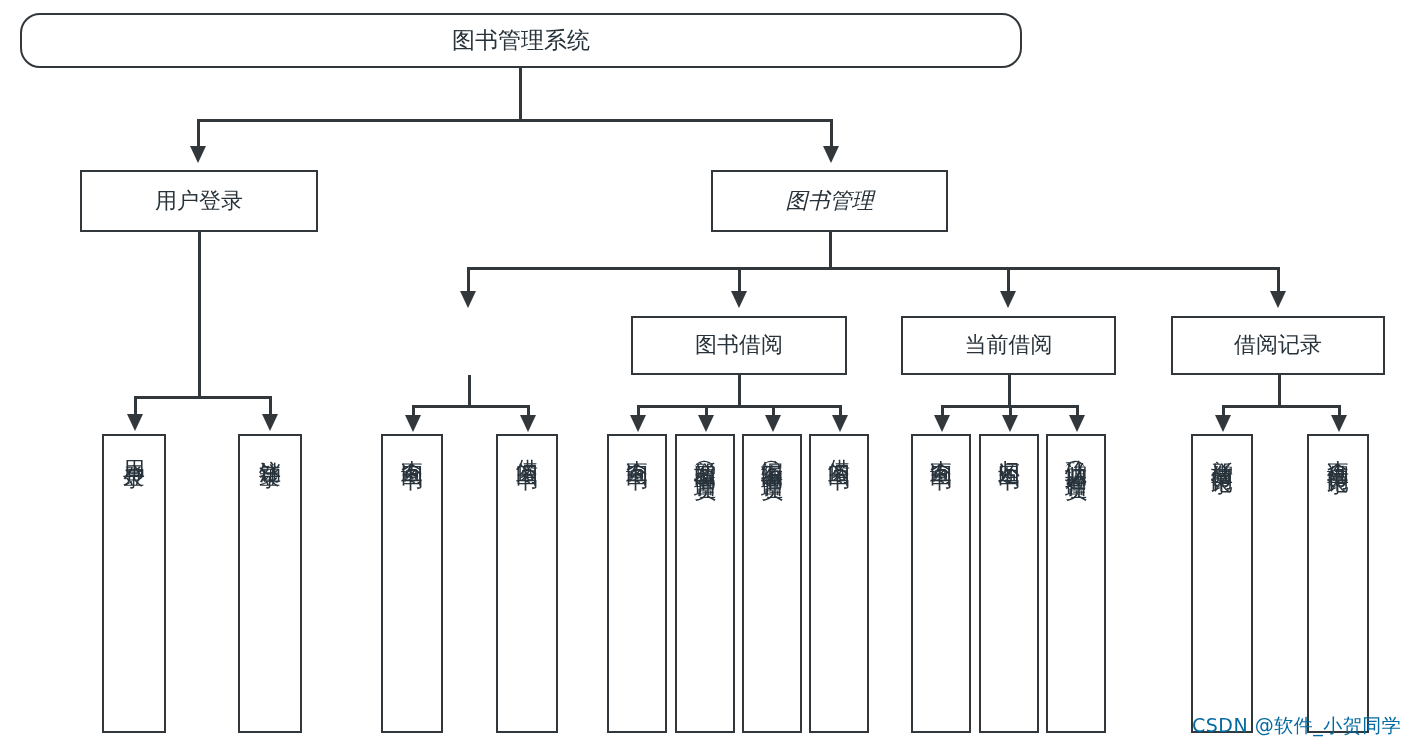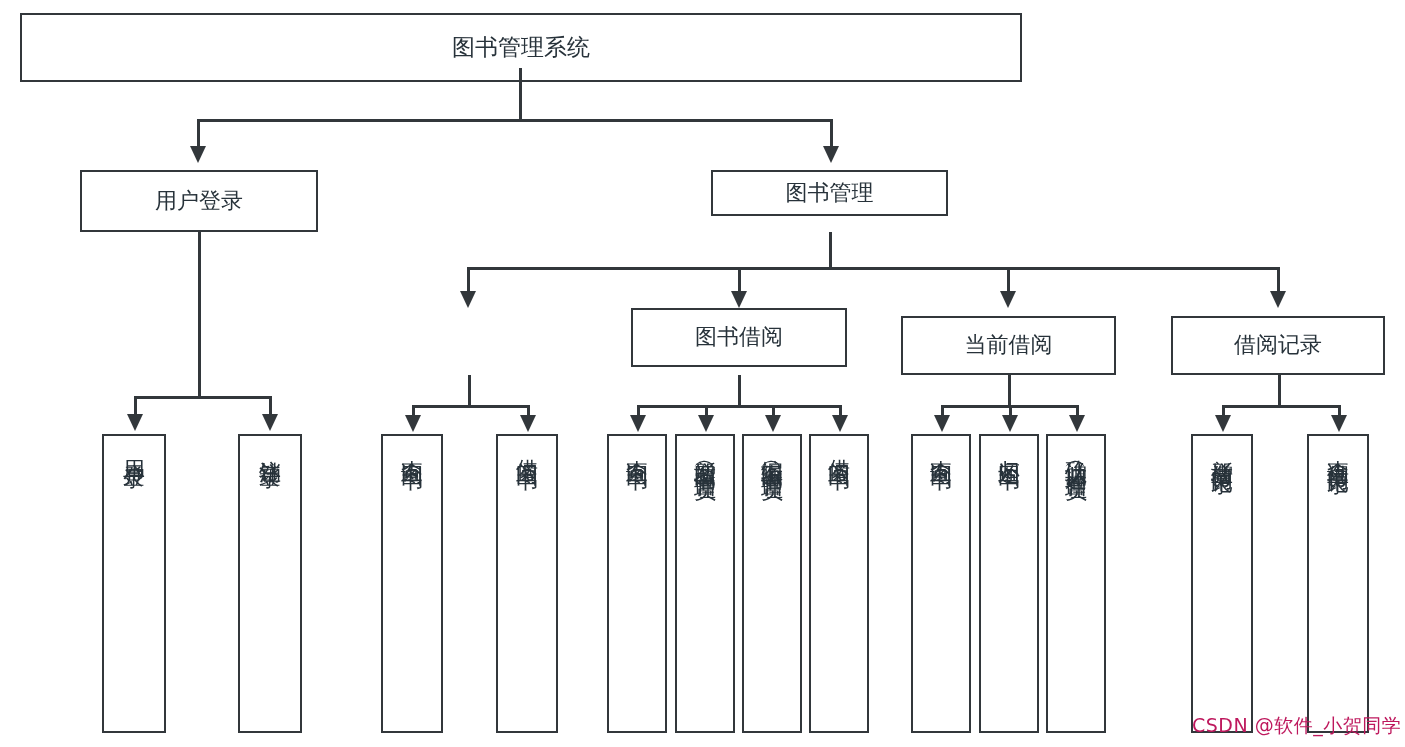--- a/index.html
+++ b/index.html
@@ -61,49 +61,49 @@
     width: 0;
     height: 0;
     border-left: 8px solid transparent;
     border-right: 8px solid transparent;
     border-top: 17px solid #32373b;
   }
   
   .watermark {
     position: absolute;
     font-size: 19px;
-    color: #be185d;
+    color: #0369a1;
     white-space: nowrap;
     letter-spacing: 0.5px;
     pointer-events: none;
   }
 </style>
 </head>
 <body>
 
 <div id="canvas">
 
-  <div class="node root" style="left:20px; top:13px; width:1002px; height:69px;">
+  <div class="node root" style="left:20px; top:13px; width:1002px; height:55px;border-radius:20px;">
     <span>图书管理系统</span>
   </div>
 
   <div class="vline" style="left:519px; top:68px; height:53px;"></div>
 
   <div class="hline" style="left:197px; top:119px; width:635px;"></div>
 
   <div class="vline" style="left:197px; top:119px; height:30px;"></div>
   <div class="arrow" style="left:190px; top:146px;"></div>
   <div class="vline" style="left:830px; top:119px; height:30px;"></div>
   <div class="arrow" style="left:823px; top:146px;"></div>
 
   <div class="node level2" style="left:80px; top:170px; width:238px; height:62px;">
     <span>用户登录</span>
   </div>
 
-  <div class="node level2" style="left:711px; top:170px; width:237px; height:46px;">
+  <div class="node level2" style="left:711px; top:170px; width:237px; height:62px;font-style:italic;">
     <span>图书管理</span>
   </div>
 
   <div class="vline" style="left:198px; top:232px; height:166px;"></div>
   <div class="hline" style="left:134px; top:396px; width:137px;"></div>
   <div class="vline" style="left:134px; top:396px; height:20px;"></div>
   <div class="arrow" style="left:127px; top:414px;"></div>
   <div class="vline" style="left:269px; top:396px; height:20px;"></div>
   <div class="arrow" style="left:262px; top:414px;"></div>
 
@@ -112,21 +112,21 @@
   <div class="vline" style="left:467px; top:267px; height:26px;"></div>
   <div class="arrow" style="left:460px; top:291px;"></div>
   <div class="vline" style="left:738px; top:267px; height:26px;"></div>
   <div class="arrow" style="left:731px; top:291px;"></div>
   <div class="vline" style="left:1007px; top:267px; height:26px;"></div>
   <div class="arrow" style="left:1000px; top:291px;"></div>
   <div class="vline" style="left:1277px; top:267px; height:26px;"></div>
   <div class="arrow" style="left:1270px; top:291px;"></div>
 
 
-  <div class="node level3" style="left:631px; top:308px; width:216px; height:59px;">
+  <div class="node level3" style="left:631px; top:316px; width:216px; height:59px;">
     <span>图书借阅</span>
   </div>
 
   <div class="node level3" style="left:1171px; top:316px; width:214px; height:59px;">
     <span>借阅记录</span>
   </div>
 
   <div class="node level3" style="left:901px; top:316px; width:215px; height:59px;">
     <span>当前借阅</span>
   </div>

